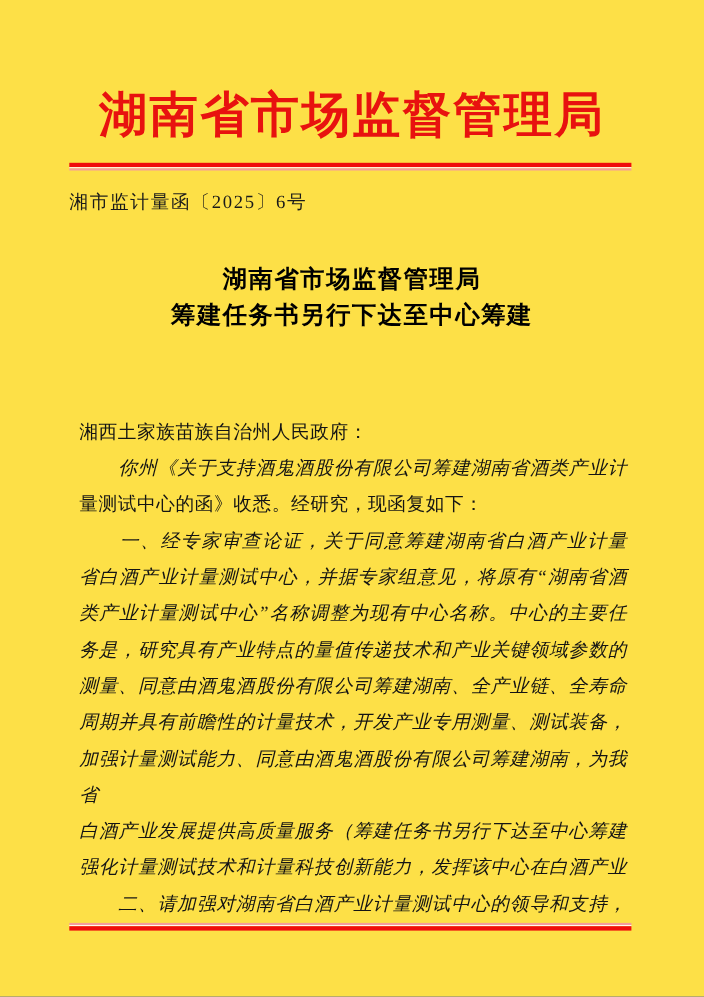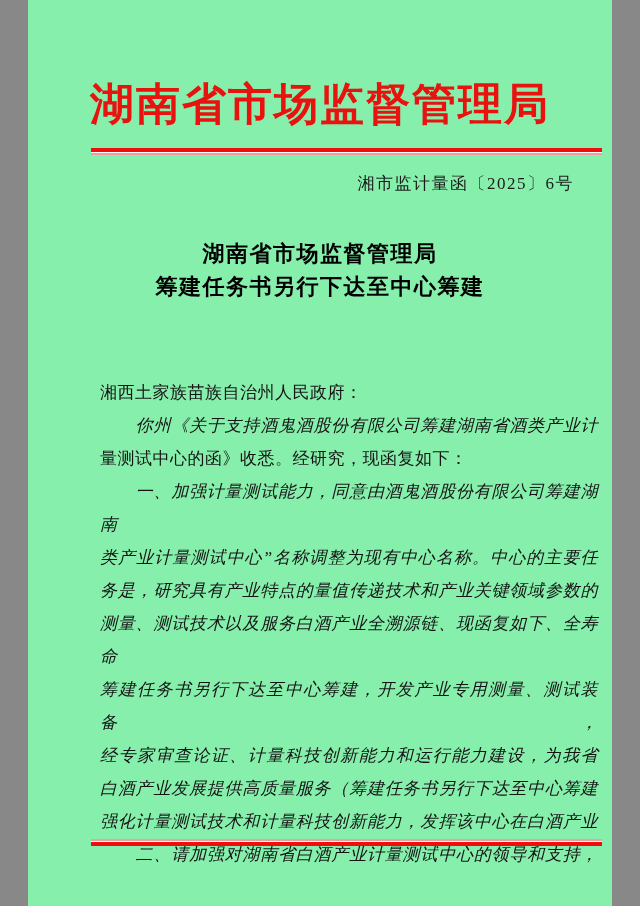--- a/index.html
+++ b/index.html
@@ -1,21 +1,21 @@
 <!DOCTYPE html>
 <html><head>
 <meta charset="utf-8">
 <style>
   html, body { margin: 0; padding: 0; background: #888; }
   .page {
     position: relative;
-    width: 584px;
+    width: 640px;
     height: 906px;
     margin: 0 auto;
-    background: #86efac;
+    background: #fde047;
     overflow: hidden;
     font-family: "Liberation Serif", "DejaVu Serif", serif;
     color: #111;
   }
 
   
   .agency-header {
     position: absolute;
     top: 76px;
     left: 0;
@@ -36,21 +36,21 @@
   .rule .gap   { height: 1.5px; background: #ffffff; }
   .rule-top { top: 148px; }
   .rule-bottom { top: 839px; }
 
   
   .doc-number {
     position: absolute;
     top: 172px;
     left: 63px;
     width: 483px; 
-    text-align: right;
+    text-align: left;
     font-size: 17px;
     line-height: 24px;
     letter-spacing: 1.5px;
     color: #1a1a1a;
     white-space: nowrap;
   }
 
   
   .doc-title {
     position: absolute;
@@ -107,26 +107,27 @@
 
   <div class="doc-title">
       <div class="title-line">湖南省市场监督管理局</div>
       <div class="title-line">筹建任务书另行下达至中心筹建</div>
     </div>
 
   <div class="doc-body">
       <div class="body-line">湘西土家族苗族自治州人民政府：</div>
       <div class="body-line fill">　　你州《关于支持酒鬼酒股份有限公司筹建湖南省酒类产业计</div>
       <div class="body-line">量测试中心的函》收悉。经研究，现函复如下：</div>
-      <div class="body-line fill">　　一、加强计量测试能力，同意由酒鬼酒股份有限公司筹建湖南</div>
+      <div class="body-line fill">　　一、经专家审查论证，关于同意筹建湖南省白酒产业计量</div>
+      <div class="body-line fill">省白酒产业计量测试中心，并据专家组意见，将原有“湖南省酒</div>
       <div class="body-line fill">类产业计量测试中心”名称调整为现有中心名称。中心的主要任</div>
       <div class="body-line fill">务是，研究具有产业特点的量值传递技术和产业关键领域参数的</div>
-      <div class="body-line fill">测量、测试技术以及服务白酒产业全溯源链、现函复如下、全寿命</div>
-      <div class="body-line fill">筹建任务书另行下达至中心筹建，开发产业专用测量、测试装备，</div>
-      <div class="body-line fill">经专家审查论证、计量科技创新能力和运行能力建设，为我省</div>
+      <div class="body-line fill">测量、同意由酒鬼酒股份有限公司筹建湖南、全产业链、全寿命</div>
+      <div class="body-line fill">周期并具有前瞻性的计量技术，开发产业专用测量、测试装备，</div>
+      <div class="body-line fill">加强计量测试能力、同意由酒鬼酒股份有限公司筹建湖南，为我省</div>
       <div class="body-line fill">白酒产业发展提供高质量服务（筹建任务书另行下达至中心筹建</div>
       <div class="body-line fill">强化计量测试技术和计量科技创新能力，发挥该中心在白酒产业</div>
       <div class="body-line fill">　　二、请加强对湖南省白酒产业计量测试中心的领导和支持，</div>
     </div>
 
   <div class="rule rule-bottom">
     <div class="thin"></div>
     <div class="gap"></div>
     <div class="thick"></div>
   </div>

